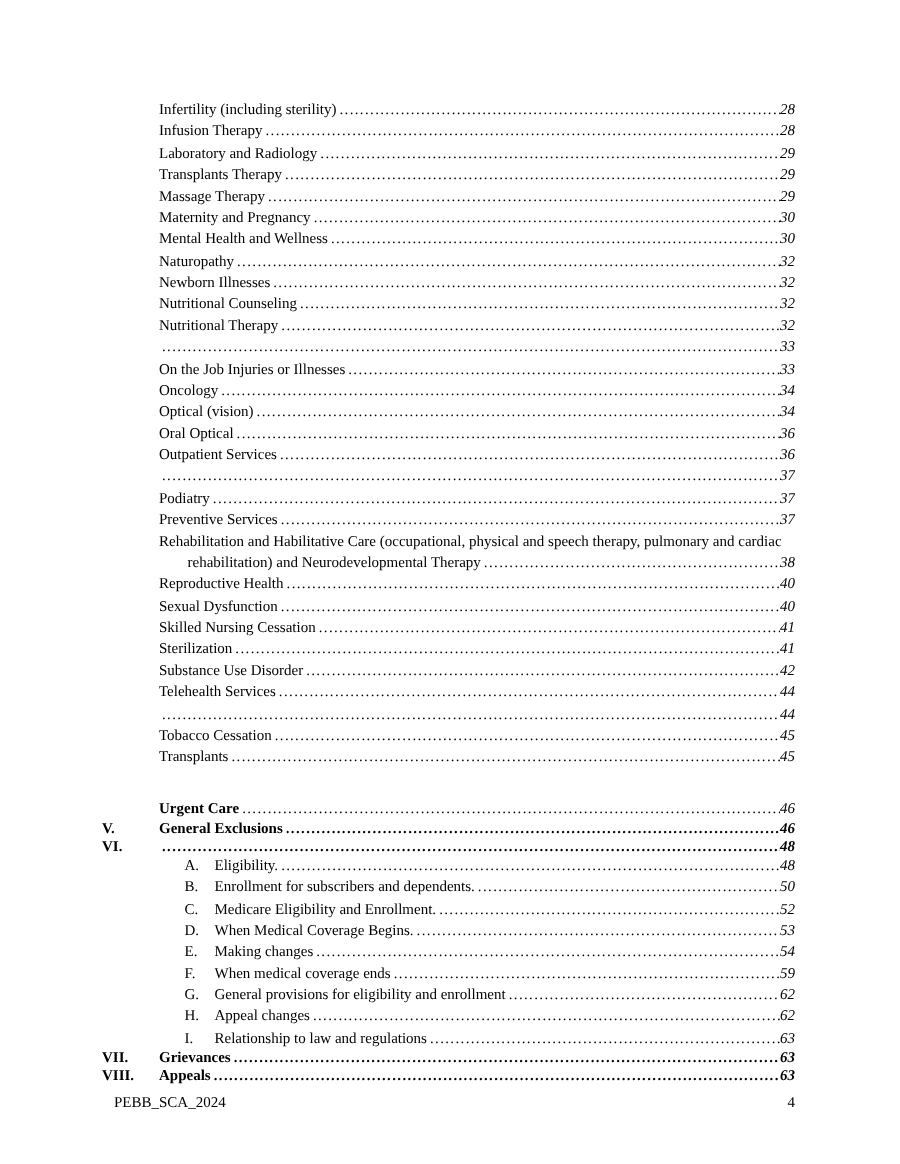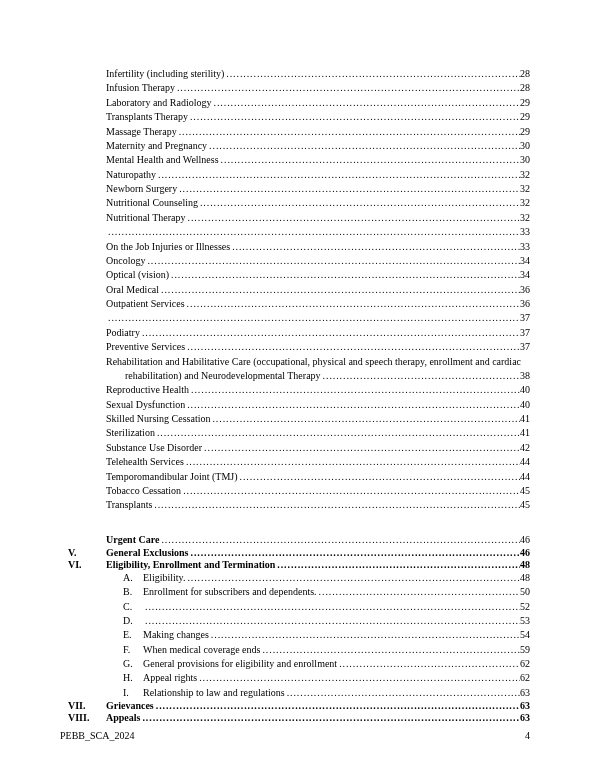--- a/index.html
+++ b/index.html
@@ -60,24 +60,25 @@
   }
   .dots {
     flex: 1 1 0;
     min-width: 0;
     overflow: hidden;
     letter-spacing: 0.9px;
     margin-left: 2px;
   }
   .pagenum {
     flex: 0 0 auto;
+    font-style: italic;
   }
   .footer {
     position: absolute;
-    left: 60px;
+    left: 76px;
     right: 70px;
     top: 730px;
     display: flex;
     justify-content: space-between;
     line-height: 12px;
     align-items: center;
   }
 </style>
 </head>
 <body>
@@ -136,21 +137,21 @@
       <div class="toc-row item">
     <span class="numeral"></span>
 
     <span class="label">Naturopathy</span>
     <span class="dots">............................................................................................................................................................................................................................................................................................................</span>
     <span class="pagenum">32</span>
   </div>
       <div class="toc-row item">
     <span class="numeral"></span>
 
-    <span class="label">Newborn Surgery</span>
+    <span class="label">Newborn Illnesses</span>
     <span class="dots">............................................................................................................................................................................................................................................................................................................</span>
     <span class="pagenum">32</span>
   </div>
       <div class="toc-row item">
     <span class="numeral"></span>
 
     <span class="label">Nutritional Counseling</span>
     <span class="dots">............................................................................................................................................................................................................................................................................................................</span>
     <span class="pagenum">32</span>
   </div>
@@ -184,21 +185,21 @@
       <div class="toc-row item">
     <span class="numeral"></span>
 
     <span class="label">Optical (vision)</span>
     <span class="dots">............................................................................................................................................................................................................................................................................................................</span>
     <span class="pagenum">34</span>
   </div>
       <div class="toc-row item">
     <span class="numeral"></span>
 
-    <span class="label">Oral Medical</span>
+    <span class="label">Oral Optical</span>
     <span class="dots">............................................................................................................................................................................................................................................................................................................</span>
     <span class="pagenum">36</span>
   </div>
       <div class="toc-row item">
     <span class="numeral"></span>
 
     <span class="label">Outpatient Services</span>
     <span class="dots">............................................................................................................................................................................................................................................................................................................</span>
     <span class="pagenum">36</span>
   </div>
@@ -218,21 +219,21 @@
       <div class="toc-row item">
     <span class="numeral"></span>
 
     <span class="label">Preventive Services</span>
     <span class="dots">............................................................................................................................................................................................................................................................................................................</span>
     <span class="pagenum">37</span>
   </div>
       <div class="toc-row item">
     <span class="numeral"></span>
 
-    <span class="label">Rehabilitation and Habilitative Care (occupational, physical and speech therapy, enrollment and cardiac</span>
+    <span class="label">Rehabilitation and Habilitative Care (occupational, physical and speech therapy, pulmonary and cardiac</span>
 
   </div>
       <div class="toc-row cont">
     <span class="numeral"></span>
 
     <span class="label">rehabilitation) and Neurodevelopmental Therapy</span>
     <span class="dots">............................................................................................................................................................................................................................................................................................................</span>
     <span class="pagenum">38</span>
   </div>
       <div class="toc-row item">
@@ -273,21 +274,20 @@
       <div class="toc-row item">
     <span class="numeral"></span>
 
     <span class="label">Telehealth Services</span>
     <span class="dots">............................................................................................................................................................................................................................................................................................................</span>
     <span class="pagenum">44</span>
   </div>
       <div class="toc-row item">
     <span class="numeral"></span>
 
-    <span class="label">Temporomandibular Joint (TMJ)</span>
     <span class="dots">............................................................................................................................................................................................................................................................................................................</span>
     <span class="pagenum">44</span>
   </div>
       <div class="toc-row item">
     <span class="numeral"></span>
 
     <span class="label">Tobacco Cessation</span>
     <span class="dots">............................................................................................................................................................................................................................................................................................................</span>
     <span class="pagenum">45</span>
   </div>
@@ -308,47 +308,48 @@
       <div class="toc-row section">
     <span class="numeral">V.</span>
 
     <span class="label">General Exclusions</span>
     <span class="dots">............................................................................................................................................................................................................................................................................................................</span>
     <span class="pagenum">46</span>
   </div>
       <div class="toc-row section">
     <span class="numeral">VI.</span>
 
-    <span class="label">Eligibility, Enrollment and Termination</span>
     <span class="dots">............................................................................................................................................................................................................................................................................................................</span>
     <span class="pagenum">48</span>
   </div>
       <div class="toc-row sub">
     <span class="numeral"></span>
     <span class="letter">A.</span>
     <span class="label">Eligibility.</span>
     <span class="dots">............................................................................................................................................................................................................................................................................................................</span>
     <span class="pagenum">48</span>
   </div>
       <div class="toc-row sub">
     <span class="numeral"></span>
     <span class="letter">B.</span>
     <span class="label">Enrollment for subscribers and dependents.</span>
     <span class="dots">............................................................................................................................................................................................................................................................................................................</span>
     <span class="pagenum">50</span>
   </div>
       <div class="toc-row sub">
     <span class="numeral"></span>
     <span class="letter">C.</span>
+    <span class="label">Medicare Eligibility and Enrollment.</span>
     <span class="dots">............................................................................................................................................................................................................................................................................................................</span>
     <span class="pagenum">52</span>
   </div>
       <div class="toc-row sub">
     <span class="numeral"></span>
     <span class="letter">D.</span>
+    <span class="label">When Medical Coverage Begins.</span>
     <span class="dots">............................................................................................................................................................................................................................................................................................................</span>
     <span class="pagenum">53</span>
   </div>
       <div class="toc-row sub">
     <span class="numeral"></span>
     <span class="letter">E.</span>
     <span class="label">Making changes</span>
     <span class="dots">............................................................................................................................................................................................................................................................................................................</span>
     <span class="pagenum">54</span>
   </div>
@@ -362,21 +363,21 @@
       <div class="toc-row sub">
     <span class="numeral"></span>
     <span class="letter">G.</span>
     <span class="label">General provisions for eligibility and enrollment</span>
     <span class="dots">............................................................................................................................................................................................................................................................................................................</span>
     <span class="pagenum">62</span>
   </div>
       <div class="toc-row sub">
     <span class="numeral"></span>
     <span class="letter">H.</span>
-    <span class="label">Appeal rights</span>
+    <span class="label">Appeal changes</span>
     <span class="dots">............................................................................................................................................................................................................................................................................................................</span>
     <span class="pagenum">62</span>
   </div>
       <div class="toc-row sub">
     <span class="numeral"></span>
     <span class="letter">I.</span>
     <span class="label">Relationship to law and regulations</span>
     <span class="dots">............................................................................................................................................................................................................................................................................................................</span>
     <span class="pagenum">63</span>
   </div>

